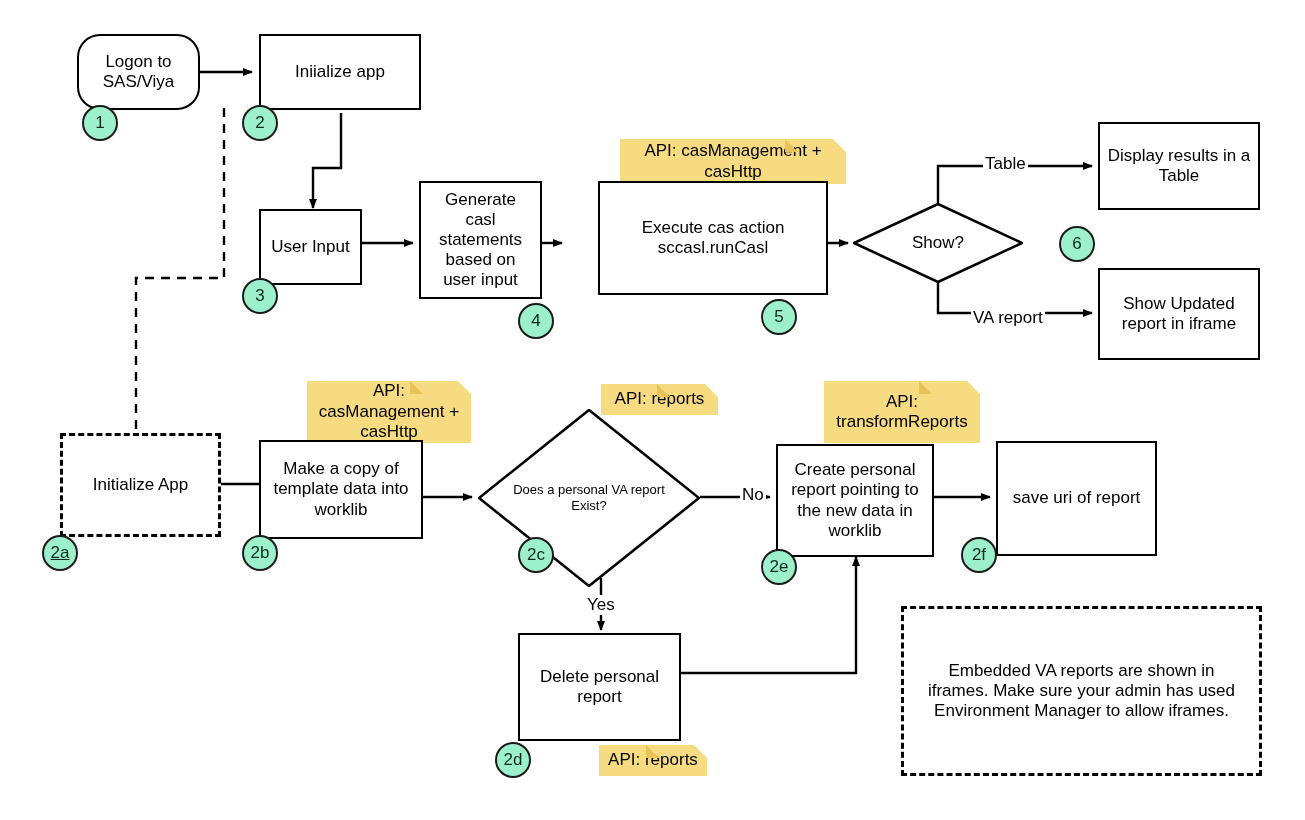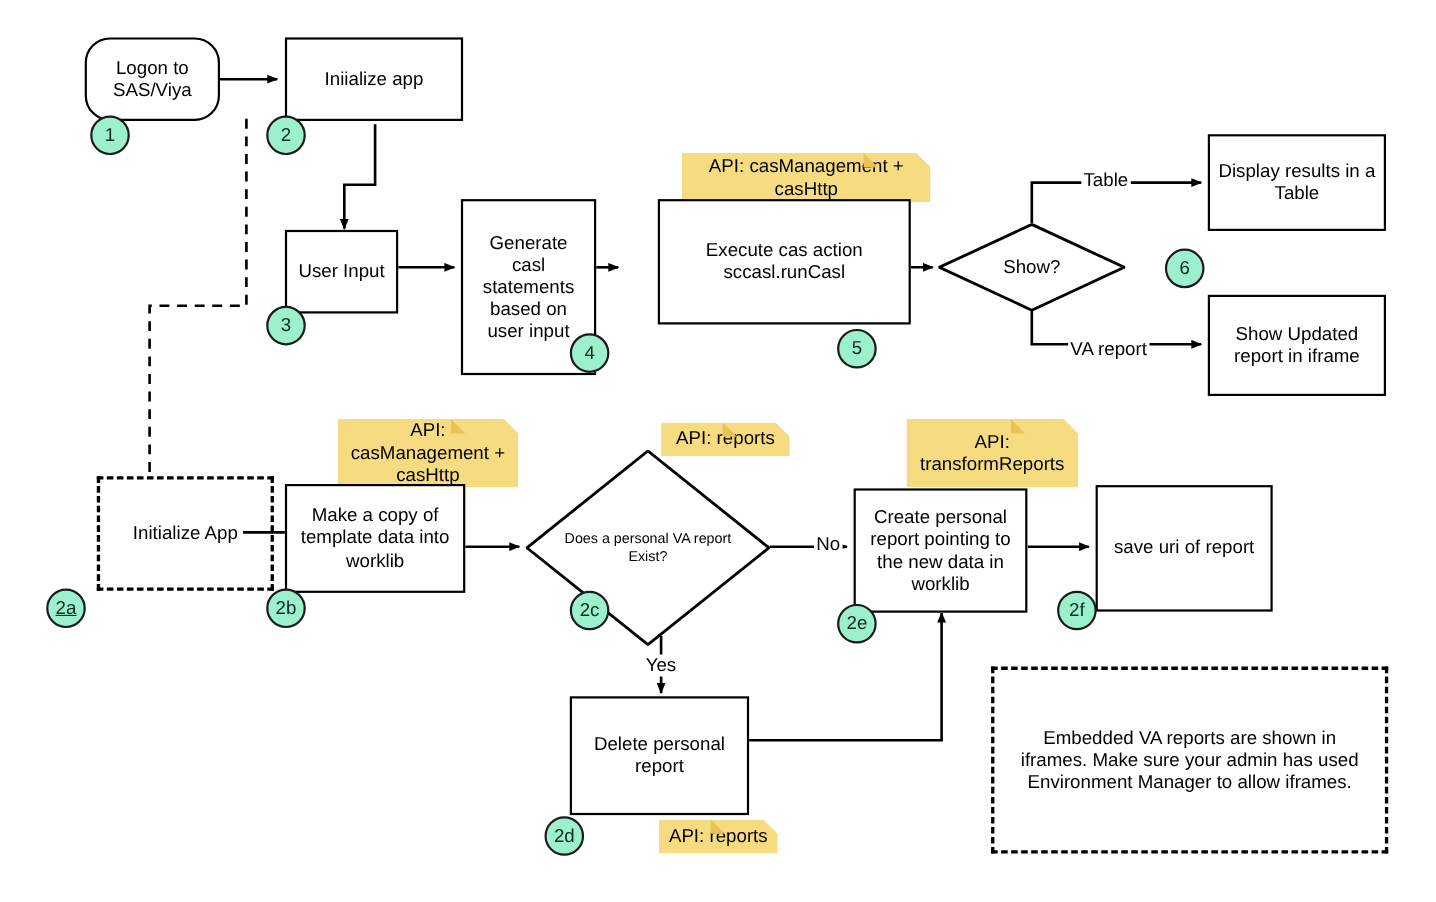--- a/index.html
+++ b/index.html
@@ -142,36 +142,36 @@
     </g>
   </svg>
 
   <div class="node fs17" style="left:77px; top:34px; width:123px; height:76px;border-radius:23px;">Logon to
 SAS/Viya</div>
 
   <div class="node fs17" style="left:259px; top:34px; width:162px; height:76px;">Iniialize app</div>
 
   <div class="node fs17" style="left:259px; top:209px; width:103px; height:76px;">User Input</div>
 
-  <div class="node fs17" style="left:419px; top:181px; width:123px; height:160px;">Generate
+  <div class="node fs17" style="left:419px; top:181px; width:123px; height:118px;">Generate
 casl
 statements
 based on
 user input</div>
 
   <div class="node fs17" style="left:598px; top:181px; width:230px; height:114px;">Execute cas action
 sccasl.runCasl</div>
 
   <div class="node fs17" style="left:1098px; top:122px; width:162px; height:88px;">Display results in a
 Table</div>
 
   <div class="node fs17" style="left:1098px; top:268px; width:162px; height:92px;">Show Updated
 report in iframe</div>
 
-  <div class="node dashed fs17" style="left:60px; top:433px; width:161px; height:104px;margin-left:28px;">Initialize App</div>
+  <div class="node dashed fs17" style="left:60px; top:433px; width:161px; height:104px;">Initialize App</div>
 
   <div class="node fs17" style="left:259px; top:440px; width:164px; height:99px;">Make a copy of
 template data into
 worklib</div>
 
   <div class="node fs17" style="left:776px; top:444px; width:158px; height:113px;">Create personal
 report pointing to
 the new data in
 worklib</div>
 

